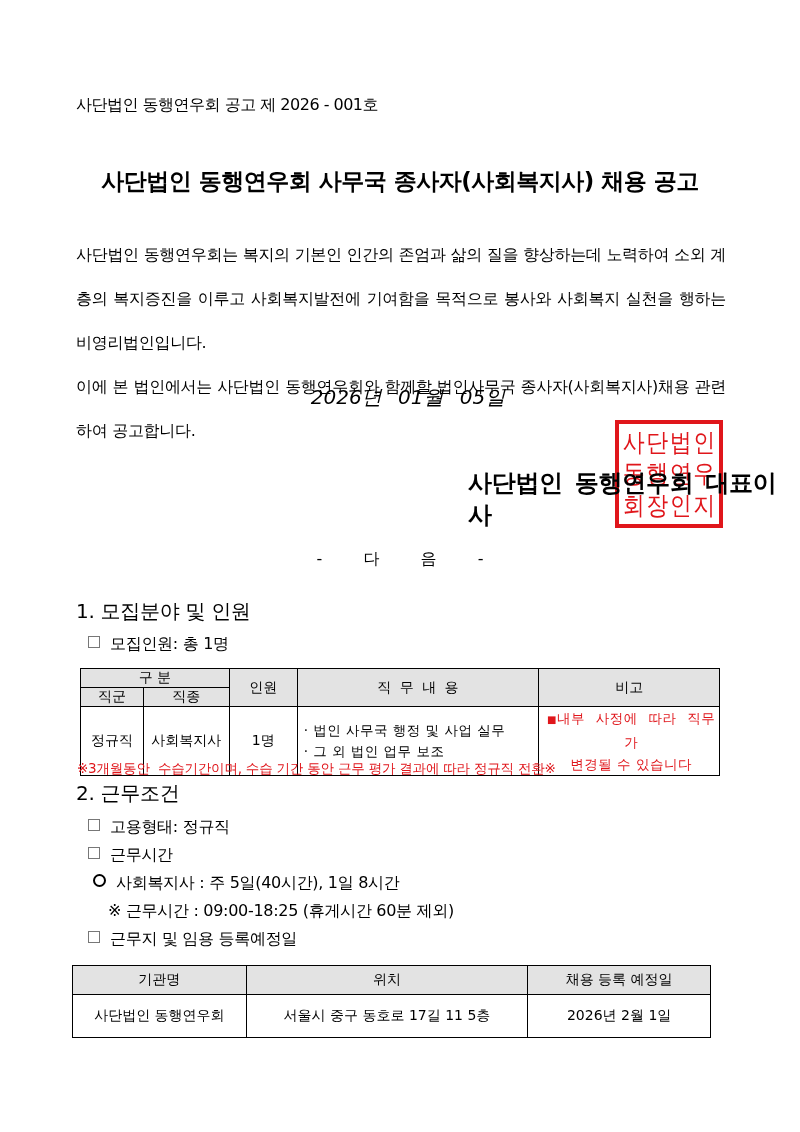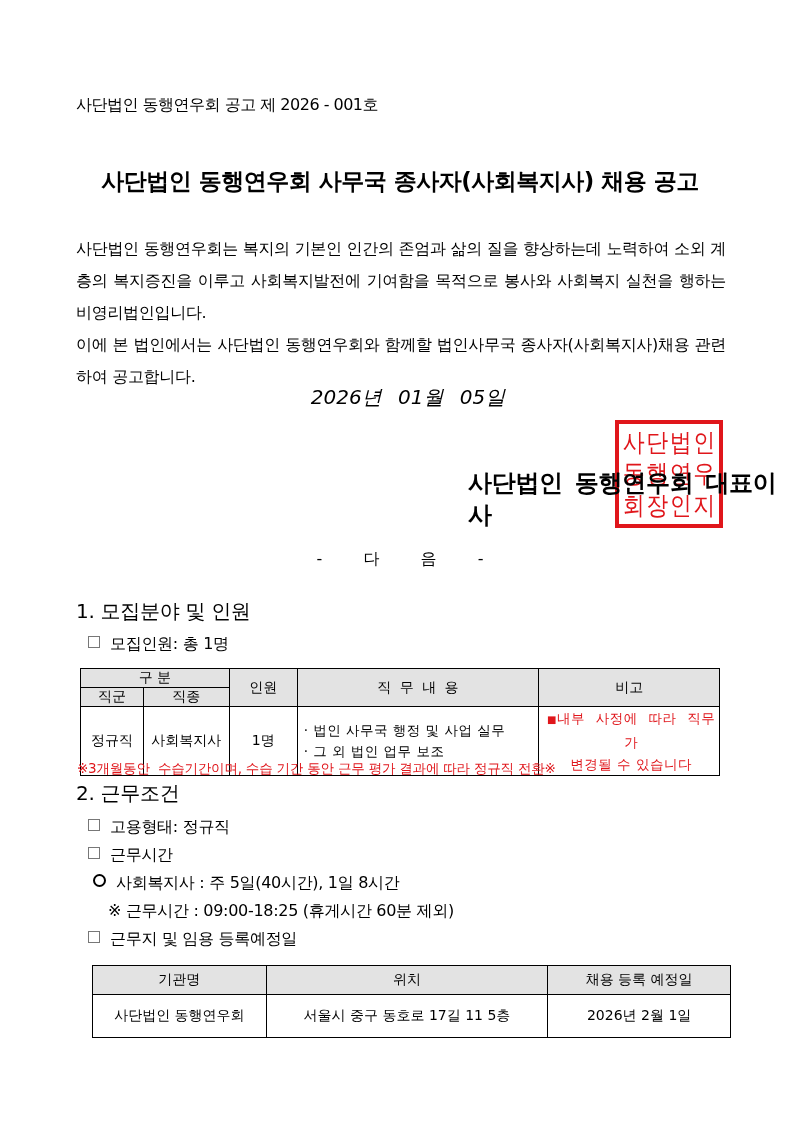--- a/index.html
+++ b/index.html
@@ -3,21 +3,21 @@
   <meta charset="utf-8">
   <style>
     html, body { margin: 0; padding: 0; background: #ffffff; }
     body {
       width: 800px; height: 1132px; position: relative; overflow: hidden;
       font-family: "DejaVu Sans", "Liberation Sans", sans-serif; color: #000;
     }
     .abs { position: absolute; }
     .doc-number { left: 76px; top: 95px; font-size: 16px; letter-spacing: -0.5px; }
     .title { left: 0; width: 800px; top: 166px; text-align: center; font-size: 23px; font-weight: bold; letter-spacing: -0.5px; }
-    .intro { left: 76px; width: 650px; top: 233px; font-size: 16px; line-height: 32px; letter-spacing: -0.3px; }
+    .intro { left: 76px; width: 650px; top: 233px; font-size: 16px; line-height: 44px; letter-spacing: -0.3px; }
     .intro p { margin: 0; text-align: justify; }
     .date { left: 8px; width: 800px; top: 384px; text-align: center; font-size: 20px; word-spacing: 10px; font-style: italic; }
     .seal {
       left: 615px; top: 420px; width: 108px; height: 108px;
       border: 4px solid #e0161b; box-sizing: border-box; background: #fff;
       display: grid; grid-template-columns: repeat(4, 1fr); grid-template-rows: repeat(3, 1fr);
       padding: 3px;
     }
     .seal span {
       color: #e0161b; font-size: 22px; line-height: 1; display: flex; align-items: center; justify-content: center;
@@ -37,21 +37,21 @@
     .t1 .duty { text-align: left; padding-left: 6px; line-height: 21px; font-size: 13.5px; letter-spacing: 0.5px; }
     .t1 .note { text-align: center; padding-left: 4px; line-height: 22px; color: #e0161b; font-size: 13.5px; letter-spacing: 0.5px; }
     .red-note { left: 77px; top: 760px; font-size: 13.5px; color: #e0161b; letter-spacing: -0.2px; }
     .sec2 { left: 76px; top: 780px; }
     .b2 { left: 88px; top: 817px; }
     .b3 { left: 88px; top: 845px; }
     .b4 { left: 93px; top: 873px; font-size: 16px; letter-spacing: -0.3px; }
     .b4 .circle { display: inline-block; width: 9px; height: 9px; border: 2px solid #000; border-radius: 50%; margin-right: 10px; vertical-align: 1px; }
     .b5 { left: 108px; top: 901px; font-size: 16px; letter-spacing: -0.3px; }
     .b6 { left: 88px; top: 929px; }
-    .t2 { left: 92px; top: 965px; width: 639px; border: 1.5px solid #000; }
+    .t2 { left: 72px; top: 965px; width: 639px; border: 1.5px solid #000; }
     .t2 td, .t2 th { border: 1px solid #000; font-size: 14px; text-align: center; font-weight: normal; }
     .t2 th { background: #e3e3e3; height: 26px; }
     .t2 td { height: 40px; }
   </style>
 </head>
 <body>
 
 <div class="abs doc-number">사단법인 동행연우회 공고 제 2026 - 001호</div>
 <div class="abs title">사단법인 동행연우회 사무국 종사자(사회복지사) 채용 공고</div>
 

